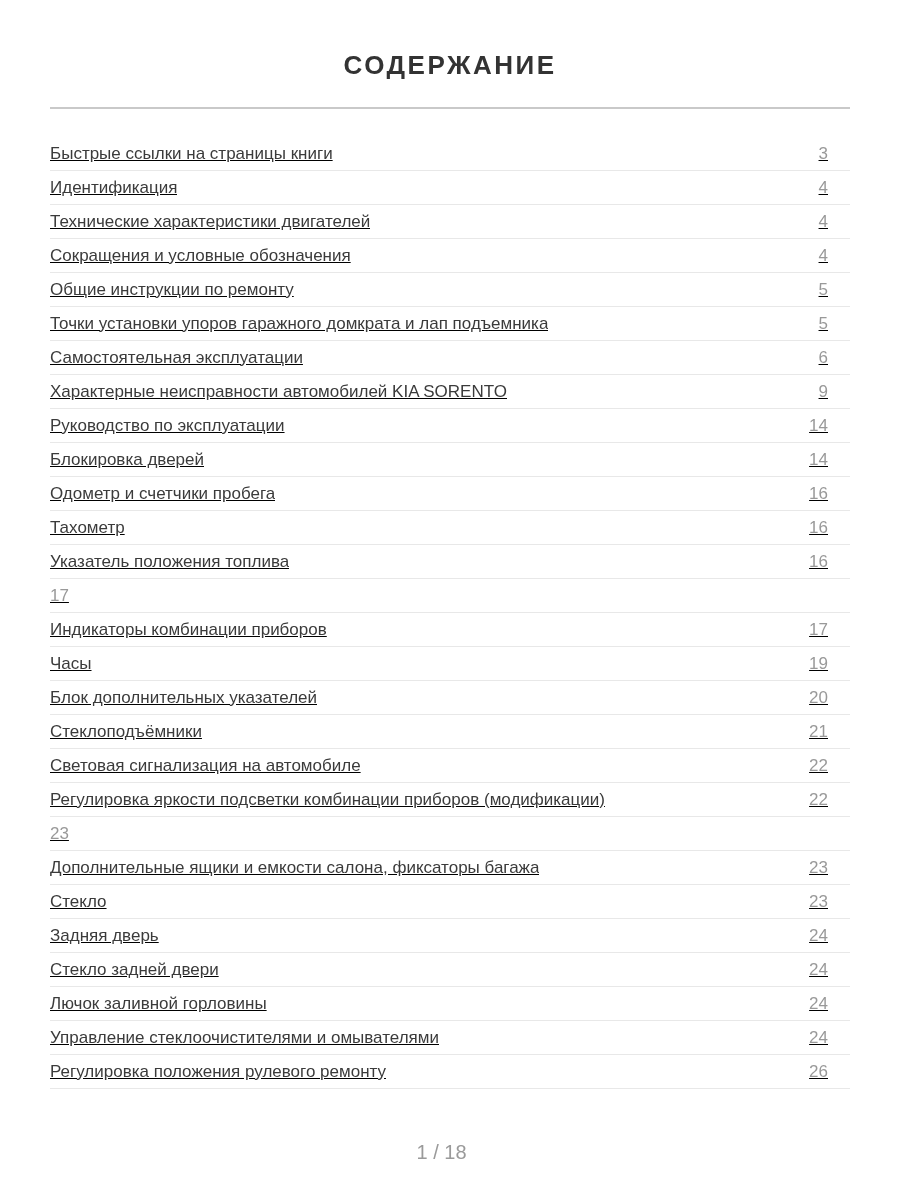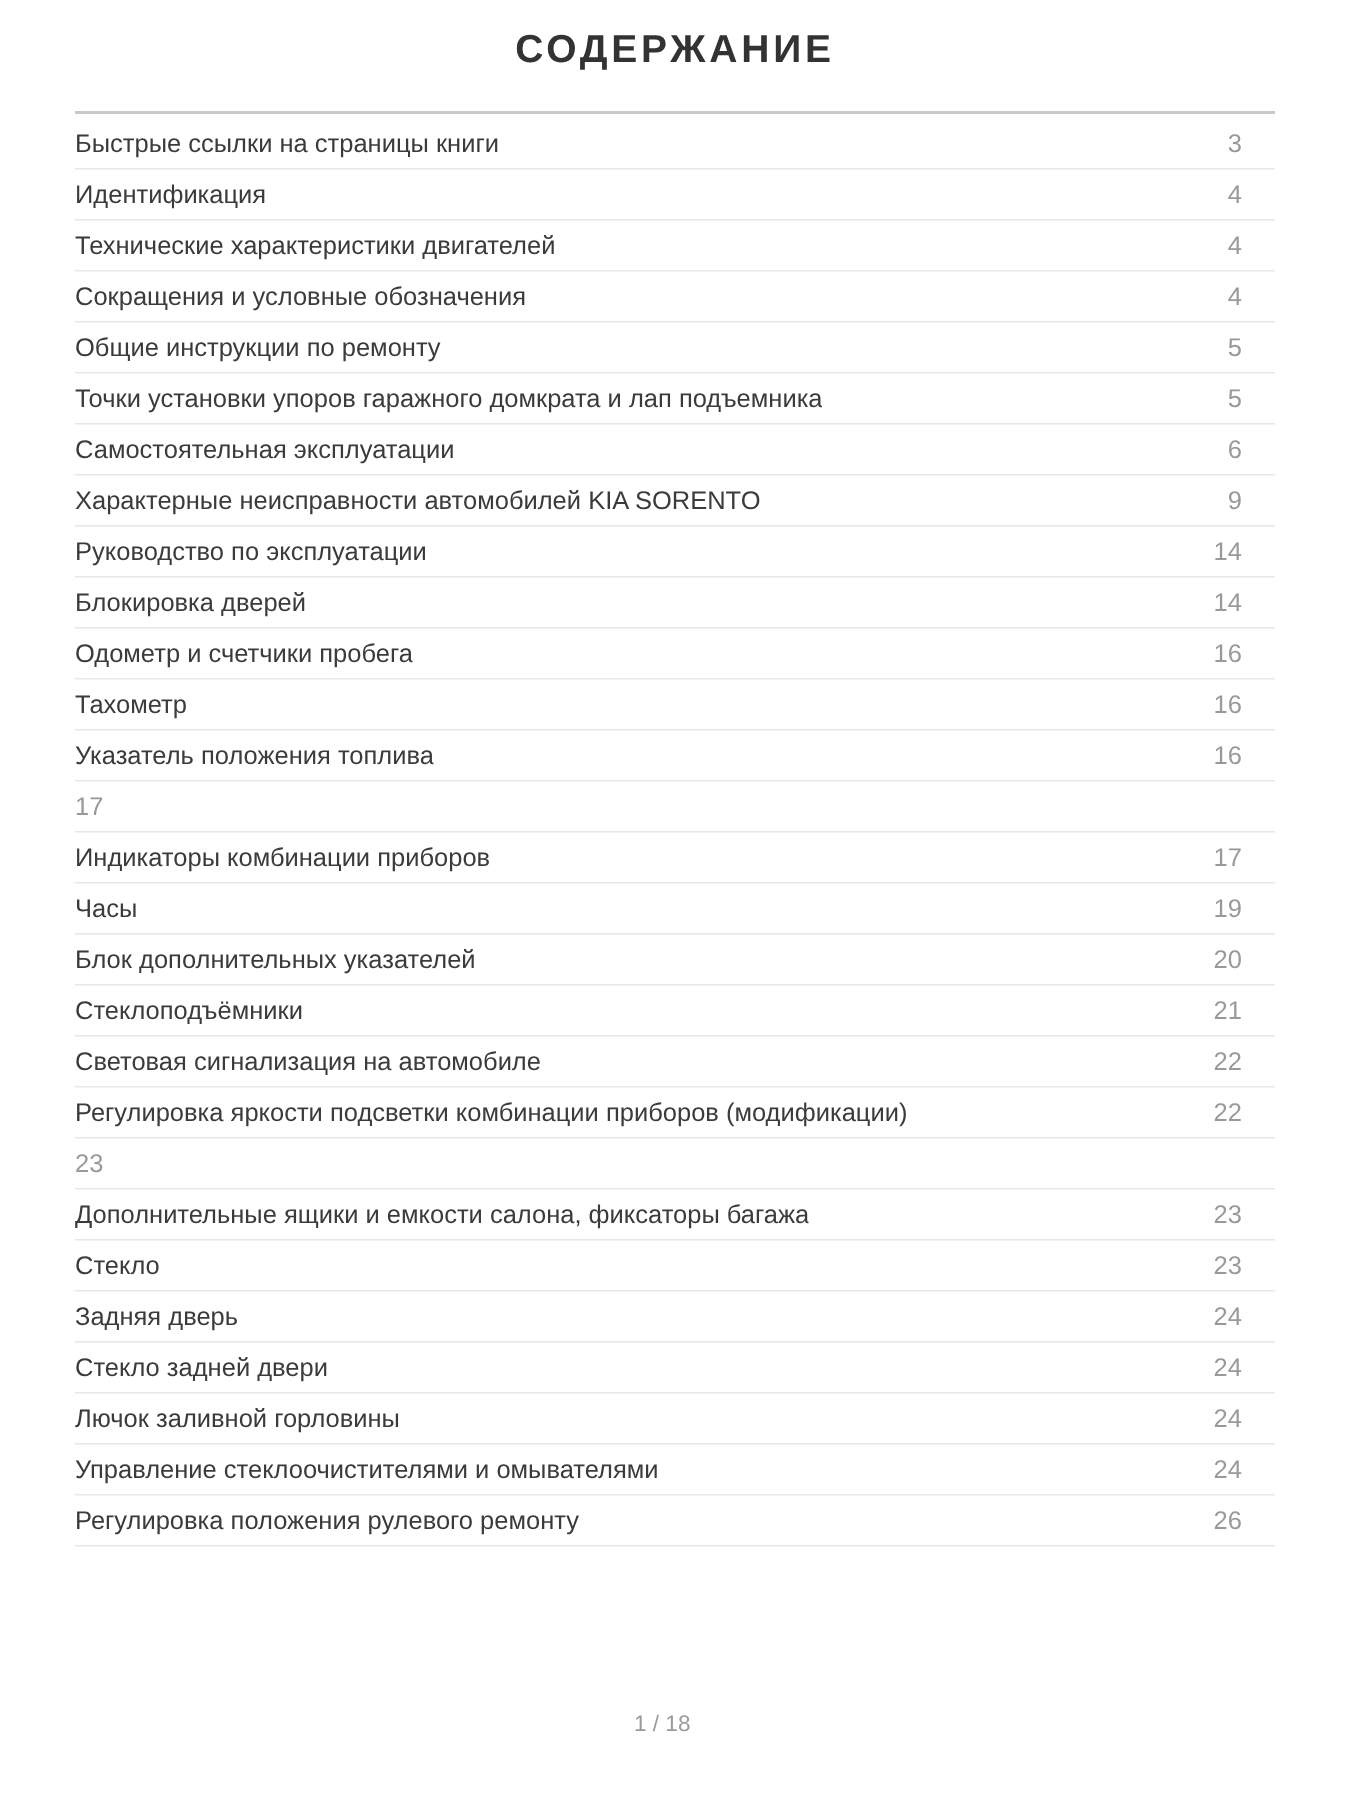--- a/index.html
+++ b/index.html
@@ -12,36 +12,37 @@
     font-family: "Liberation Sans", "DejaVu Sans", sans-serif;
   }
   .page {
     width: 900px;
     height: 1200px;
     padding: 0 50px;
     position: relative;
   }
   .doc-title {
     margin: 0;
-    padding-top: 17px;
+    padding-top: 50px;
     text-align: center;
     font-size: 26px;
     line-height: 30px;
     font-weight: 700;
     letter-spacing: 2.5px;
     color: #333333;
   }
   .title-divider {
     margin: 27px 0 0 0;
     height: 2px;
     background: #c9c9c9;
     border: none;
   }
   .toc {
-    margin-top: 3px;
+    margin-top: 28px;
+    text-decoration: underline;
   }
   .toc-row {
     height: 34px;
     border-bottom: 1px solid #e8e8e8;
     display: flex;
     align-items: center;
     justify-content: space-between;
   }
   .toc-item-title {
     font-size: 17px;
@@ -54,21 +55,21 @@
     color: #999999;
     margin-right: 22px;
     flex: none;
   }
   .footer {
     position: absolute;
     left: 0;
     right: 17px;
     top: 1141px;
     text-align: center;
-    font-size: 15px;
+    font-size: 20px;
     color: #9a9a9a;
   }
 </style>
 </head>
 <body>
 
 <div class="page">
 
   <h1 class="doc-title">СОДЕРЖАНИЕ</h1>
   <hr class="title-divider">

